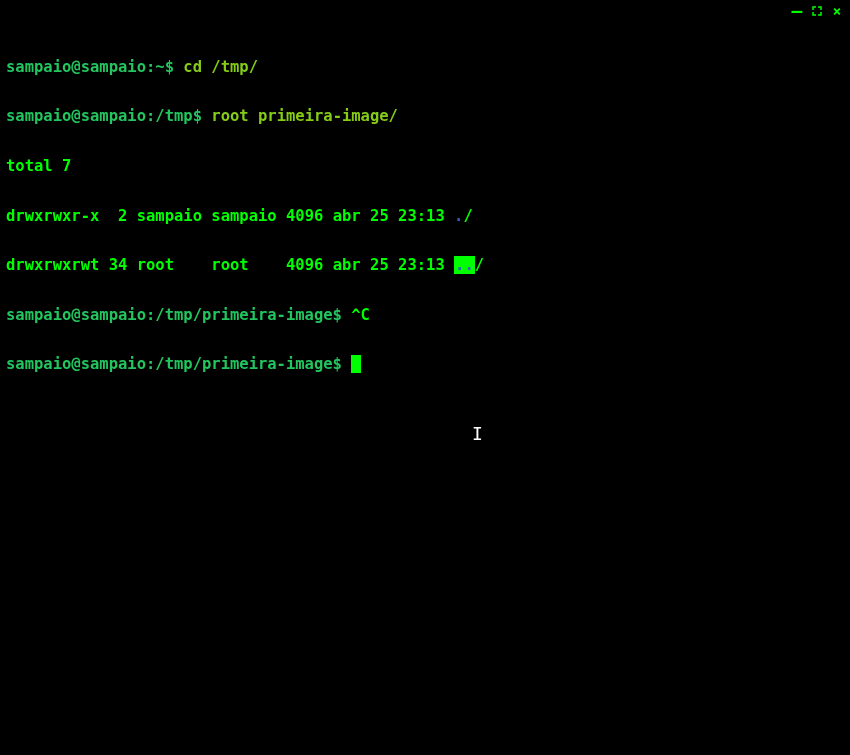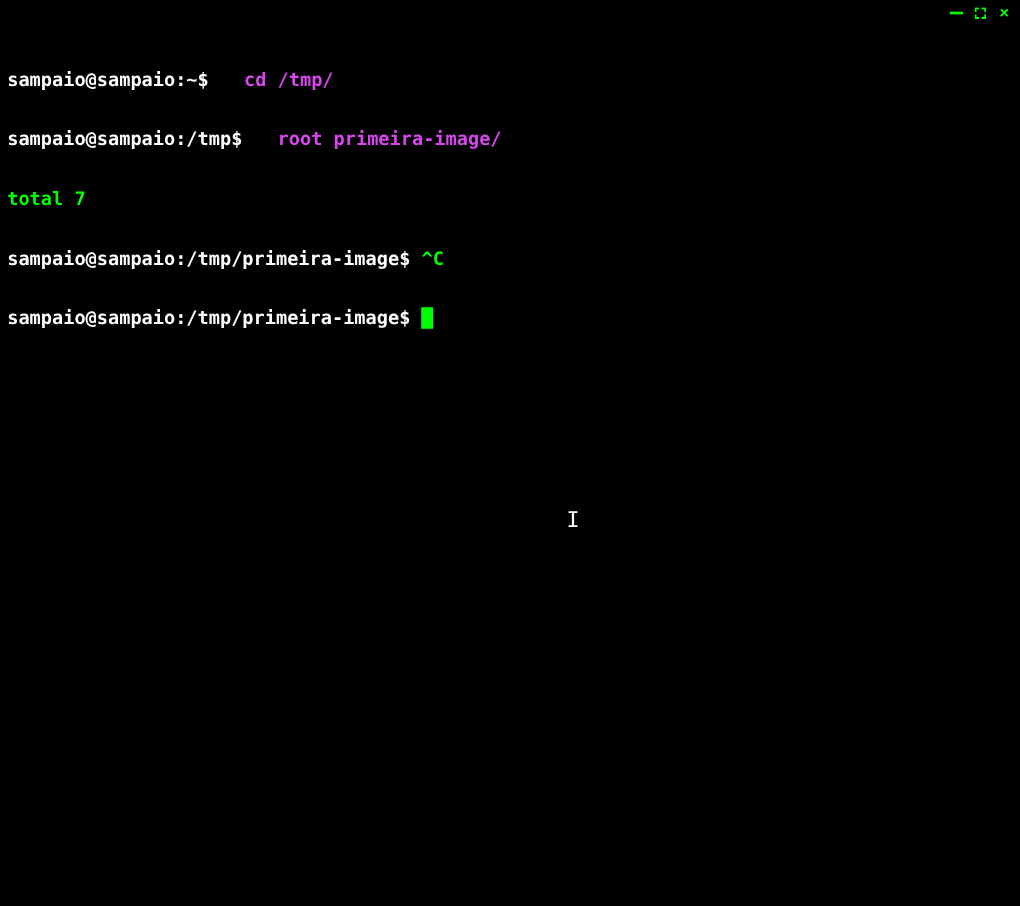--- a/index.html
+++ b/index.html
@@ -48,25 +48,24 @@
     .close-icon {
       font-size: 14px;
     }
     .terminal {
       padding: 30px 6px 6px 6px;
       color: #00ff00;
       white-space: pre;
       font-weight: bold;
     }
     .prompt {
-      color: #ffffff;
+      color: #22c55e;
     }
     .cmd {
-      color: #d946ef;
-      margin-left: 20px;
+      color: #84cc16;
     }
     .line {
       display: block;
     }
     .blue-text {
       color: #3b5bb5;
       font-weight: bold;
     }
     .hl-box {
       background: #00ff00;
@@ -100,17 +99,19 @@
       <path d="M1 4 L1 1 L4 1 M6 1 L9 1 L9 4 M9 6 L9 9 L6 9 M4 9 L1 9 L1 6" stroke="#00ff00" stroke-width="1.5" fill="none"></path>
     </svg>
   </span>
   <span class="win-btn close-icon">×</span>
 </div>
 
 <div class="terminal">
 <span class="line"><span class="prompt">sampaio@sampaio:~$ </span><span class="cmd">cd /tmp/</span></span>
 <span class="line"><span class="prompt">sampaio@sampaio:/tmp$ </span><span class="cmd">root primeira-image/</span></span>
 <span class="line">total 7</span>
+<span class="line"><span>drwxrwxr-x</span> <span> 2</span> <span>sampaio</span> <span>sampaio</span> <span>4096</span> <span>abr</span> <span>25</span> <span>23:13</span> <span class="blue-text">.</span><span>/</span></span>
+<span class="line"><span>drwxrwxrwt</span> <span>34</span> <span>root   </span> <span>root   </span> <span>4096</span> <span>abr</span> <span>25</span> <span>23:13</span> <span class="hl-box">..</span><span>/</span></span>
 <span class="line"><span class="prompt">sampaio@sampaio:/tmp/primeira-image$ </span><span>^C</span></span>
 <span class="line"><span class="prompt">sampaio@sampaio:/tmp/primeira-image$ </span><span class="cursor-block"></span></span>
 </div>
 
 <div class="ibeam">I</div>
 
 </body></html>

